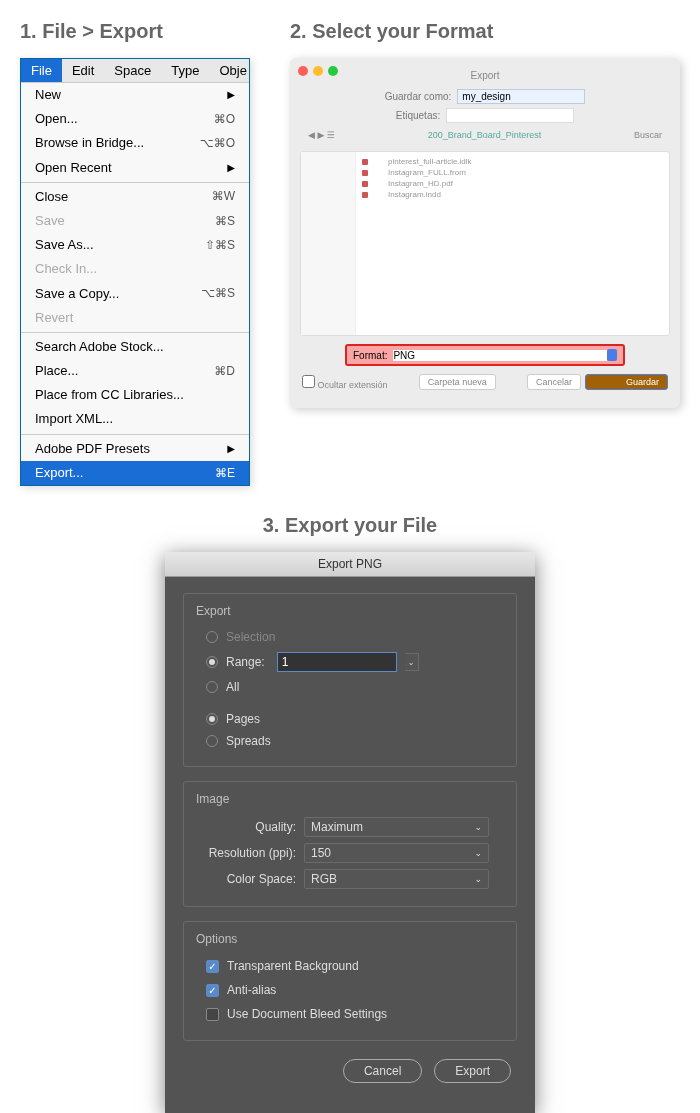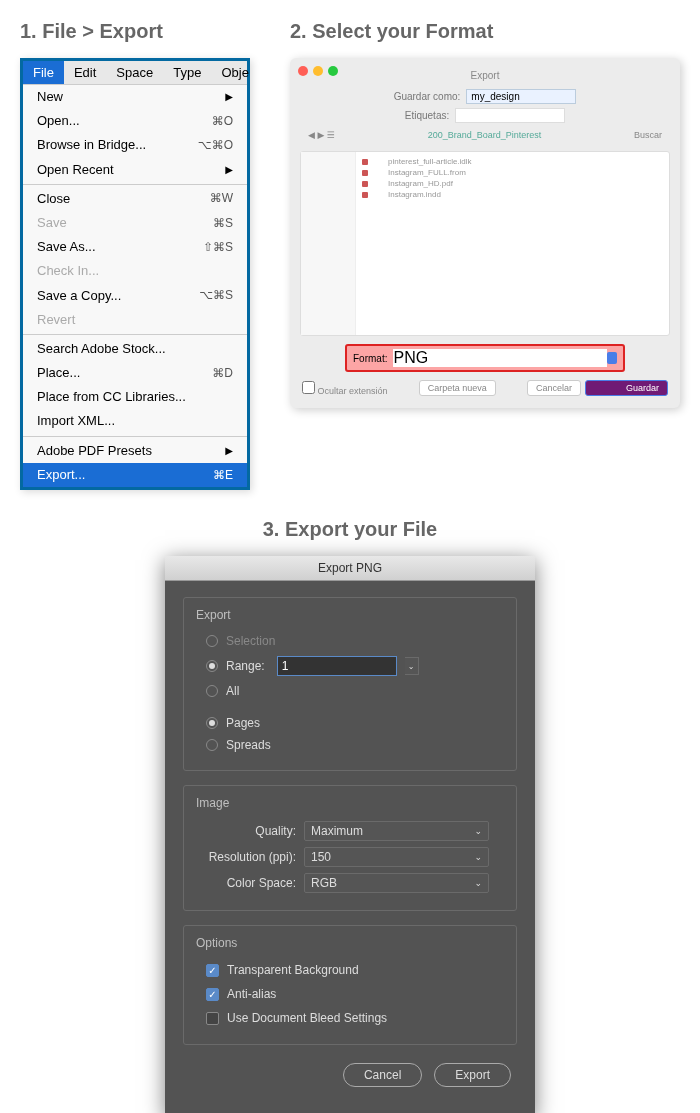--- a/index.html
+++ b/index.html
@@ -6,21 +6,21 @@
   body { font-family: -apple-system, "Helvetica Neue", Arial, sans-serif; background: #fff; width: 700px; }
   
   .container { padding: 20px; }
   .row { display: flex; gap: 40px; margin-bottom: 28px; }
   .col { flex: 1; }
   
   .step-title { font-size: 20px; font-weight: 600; color: #666; margin-bottom: 15px; }
   .step-title-center { text-align: center; }
   
   
-  .menu-panel { background: #f0f0f0; border: 3px solid #0369a1; font-size: 13px; width: 230px; box-shadow: 2px 2px 8px rgba(0,0,0,0.15); }
+  .menu-panel { background: #f0f0f0; border: 1px solid #0369a1; font-size: 13px; width: 230px; box-shadow: 2px 2px 8px rgba(0,0,0,0.15); }
   .menubar { display: flex; background: #e8e8e8; border-bottom: 1px solid #ccc; }
   .menubar-item { padding: 4px 10px; font-size: 13px; }
   .menubar-item.active { background: #1a6dd4; color: #fff; }
   .menu-list { background: #f8f8f8; }
   .menu-item { display: flex; justify-content: space-between; align-items: center; padding: 3px 14px; font-size: 13px; line-height: 1.4; }
   .menu-item.highlighted { background: #1a6dd4; color: #fff; }
   .menu-item.disabled { color: #aaa; }
   .menu-sep { height: 1px; background: #ccc; margin: 2px 0; }
   .shortcut { font-size: 12px; color: #555; }
   .highlighted .shortcut { color: #fff; }
@@ -28,35 +28,35 @@
   
   
   .save-dialog { background: #ececec; border-radius: 6px; padding: 10px; filter: blur(0.5px); box-shadow: 2px 2px 10px rgba(0,0,0,0.2); position: relative; height: 350px; }
   .traffic { position: absolute; top: 8px; left: 8px; display: flex; gap: 5px; }
   .traffic span { width: 10px; height: 10px; border-radius: 50%; background: #ccc; display: inline-block; }
   .traffic span:first-child { background: #ff5f56; }
   .traffic span:nth-child(2) { background: #ffbd2e; }
   .traffic span:nth-child(3) { background: #27c93f; }
   .save-title { text-align: center; font-size: 10px; color: #888; padding: 2px 0 8px; }
   .save-row { display: flex; align-items: center; justify-content: center; font-size: 10px; color: #777; gap: 6px; margin-bottom: 4px; }
-  .save-row input { font-size: 10px; padding: 1px 4px; border: 1px solid #bcd; background: #eaf2ff; width: 110px; }
+  .save-row input { font-size: 10px; padding: 1px 4px; border: 1px solid #bcd; background: #eaf2ff; width: 128px; }
   .save-row .plain-input { background: #fff; border: 1px solid #ddd; }
   .file-area { background: #fff; border: 1px solid #ddd; border-radius: 3px; margin: 8px 0; height: 185px; display: flex; }
   .file-sidebar { width: 55px; background: #f7f7f7; border-right: 1px solid #eee; }
   .file-main { flex: 1; padding: 4px; font-size: 8px; color: #999; }
   .folder-bar { display: flex; align-items: center; justify-content: space-between; padding: 3px 8px; font-size: 9px; color: #888; }
   .folder-name { color: #5a9; }
   .file-line { display: flex; align-items: center; gap: 20px; padding: 1px 2px; }
   .file-dot { width: 6px; height: 6px; background: #c55; border-radius: 1px; }
   .format-row { background: #fca5a5; border: 2px solid #d22; border-radius: 3px; padding: 3px 6px; display: flex; align-items: center; font-size: 10px; margin: 4px 45px; }
-  .format-select { flex: 1; margin-left: 6px; background: #fff; border: none; border-right: 12px solid transparent; position: relative; font-size: 16px; }
+  .format-select { flex: 1; margin-left: 6px; background: #fff; border: none; border-right: 12px solid transparent; position: relative; font-size: 10px; }
   .format-dd { width: 10px; height: 12px; background: #4a7de8; border-radius: 2px; }
   .bottom-row { display: flex; justify-content: space-between; align-items: center; font-size: 9px; color: #888; padding: 4px 2px 0; }
   .btn-sm { padding: 2px 8px; border: 1px solid #ccc; border-radius: 3px; background: #fff; font-size: 9px; }
-  .btn-sm.primary { background: #701a75; color: #fff; border-color: #4a7de8; padding-left: 40px; }
+  .btn-sm.primary { background: #a16207; color: #fff; border-color: #4a7de8; padding-left: 40px; }
   
   
   .export-dialog { width: 370px; margin: 0 auto; background: #535353; color: #ddd; font-size: 12px; box-shadow: 0 4px 20px rgba(0,0,0,0.5); }
   .export-titlebar { background: linear-gradient(#e8e8e8, #d0d0d0); color: #333; text-align: center; padding: 5px; font-size: 12px; border-bottom: 1px solid #999; }
   .export-body { padding: 16px 18px; }
   .section { border: 1px solid #6a6a6a; border-radius: 3px; padding: 10px 12px 14px; margin-bottom: 14px; }
   .section-title { color: #bfbfbf; font-size: 12px; margin-bottom: 8px; }
   .radio-row { display: flex; align-items: center; gap: 8px; padding: 4px 0 4px 10px; font-size: 12px; }
   .radio-row.disabled { color: #888; }
   .radio { width: 12px; height: 12px; border: 1px solid #888; border-radius: 50%; display: inline-flex; align-items: center; justify-content: center; }

